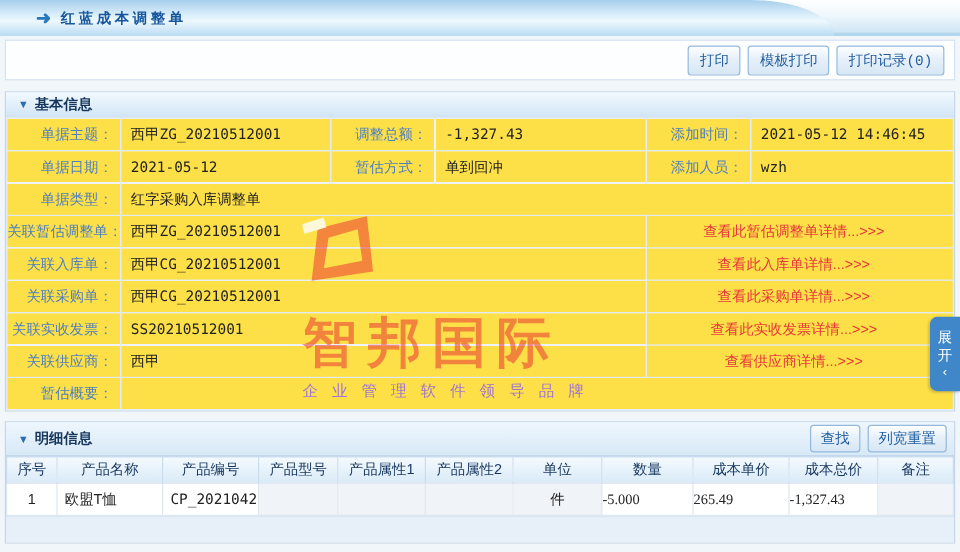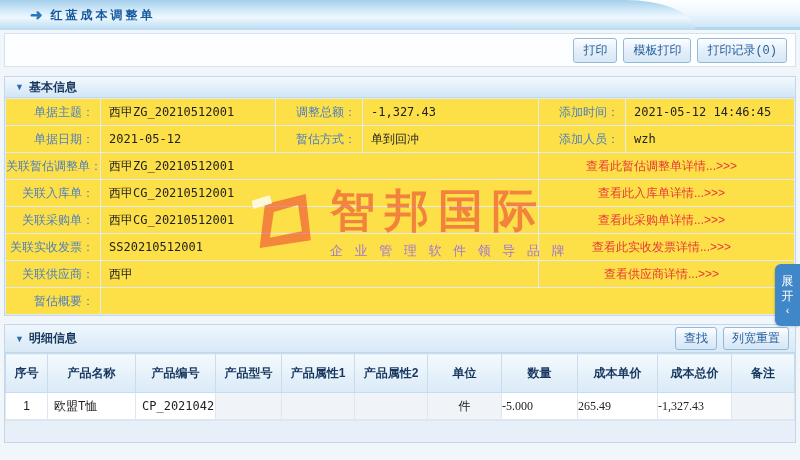--- a/index.html
+++ b/index.html
@@ -36,22 +36,22 @@
   
   .form-table { width:100%; border-collapse:collapse; table-layout:fixed; }
   .form-table td { border:1px solid #e2eaf4; height:27px; font-size:12px; background:#fde047; }
   .form-table td.lbl { color:#4f7fbe; text-align:right; padding-right:6px; white-space:nowrap; overflow:hidden; }
   .form-table td.val { color:#222; padding-left:8px;
     font-family:"DejaVu Sans Mono", monospace; white-space:nowrap; overflow:hidden; }
   .form-table td.link-cell { text-align:center; padding-right:10px; }
   .red-link { color:#e5383b; font-size:12px; text-decoration:none; cursor:pointer; white-space:nowrap; }
 
   
-  .watermark { position:absolute; left:252px; top:186px; width:300px;
-    display:flex; gap:14px; opacity:.8; pointer-events:none; z-index:5; }
+  .watermark { position:absolute; left:252px; top:172px; width:300px;
+    display:flex; gap:14px; opacity:.8; pointer-events:none; z-index:5;flex-direction:column; }
   .wm-text { display:flex; flex-direction:column; }
   .wm-brand { color:rgba(233,62,52,.72); font-size:45px; font-weight:bold;
     letter-spacing:9px; line-height:1.1; white-space:nowrap; }
   .wm-tagline { color:#8b5cf6; font-size:13px; letter-spacing:4px;
     margin-top:6px; white-space:nowrap; }
 
   
   .expander { position:absolute; right:0; top:264px; width:25px; height:62px;
     background:#3f87c9; border-radius:6px 0 0 6px; color:#fff; z-index:10;
     display:flex; flex-direction:column; align-items:center; justify-content:center;
@@ -61,22 +61,22 @@
   
   .detail-panel { margin-top:8px; }
   .detail-header { height:28px; display:flex; align-items:center;
     background:linear-gradient(180deg,#eef6fd 0%,#d8e9f7 100%);
     border-bottom:1px solid #c2d8ec; padding:0 6px 0 10px;
     color:#16365c; font-size:12px; font-weight:bold; }
   .detail-header .spacer { margin-left:auto; }
   .detail-header .btn { padding:2px 8px; margin-left:6px; }
   .detail-table { width:100%; border-collapse:collapse; table-layout:fixed; }
   .detail-table th { background:linear-gradient(180deg,#f4fafe 0%,#d9eaf7 100%);
-    border:1px solid #c9dbec; height:39px; font-size:12px; color:#17365e;
-    font-weight:bold; text-align:center; white-space:nowrap; overflow:hidden; }
+    border:1px solid #c9dbec; height:22px; font-size:12px; color:#17365e;
+    font-weight:normal; text-align:center; white-space:nowrap; overflow:hidden; }
   .detail-table td { border:1px solid #dde7f1; height:27px; font-size:12px;
     color:#222; background:#fff; white-space:nowrap; overflow:hidden; }
   .detail-table td.c { text-align:center; }
   .detail-table td.r { text-align:left; padding-right:8px;
     font-family:Liberation Serif, serif; }
   .detail-table td.l { padding-left:6px; }
   .detail-table td.mono { font-family:"DejaVu Sans Mono", monospace; }
   .detail-table td.dim { background:#f0f4f8; }
   .detail-footer { height:22px; background:#e7f0f9; border-top:1px solid #dbe6f1; }
 </style>
@@ -119,20 +119,24 @@
       <td class="lbl">添加时间：</td>
       <td class="val">2021-05-12 14:46:45</td>
     </tr>
     <tr>
       <td class="lbl">单据日期：</td>
       <td class="val">2021-05-12</td>
       <td class="lbl">暂估方式：</td>
       <td class="val">单到回冲</td>
       <td class="lbl">添加人员：</td>
       <td class="val">wzh</td>
+    </tr>
+    <tr>
+      <td class="lbl">单据类型：</td>
+      <td class="val" colspan="5">红字采购入库调整单</td>
     </tr>
     <tr>
       <td class="lbl">关联暂估调整单：</td>
       <td class="val" colspan="3">西甲ZG_20210512001</td>
       <td class="link-cell" colspan="2"><a class="red-link">查看此暂估调整单详情...&gt;&gt;&gt;</a></td>
     </tr>
     <tr>
       <td class="lbl">关联入库单：</td>
       <td class="val" colspan="3">西甲CG_20210512001</td>
       <td class="link-cell" colspan="2"><a class="red-link">查看此入库单详情...&gt;&gt;&gt;</a></td>

